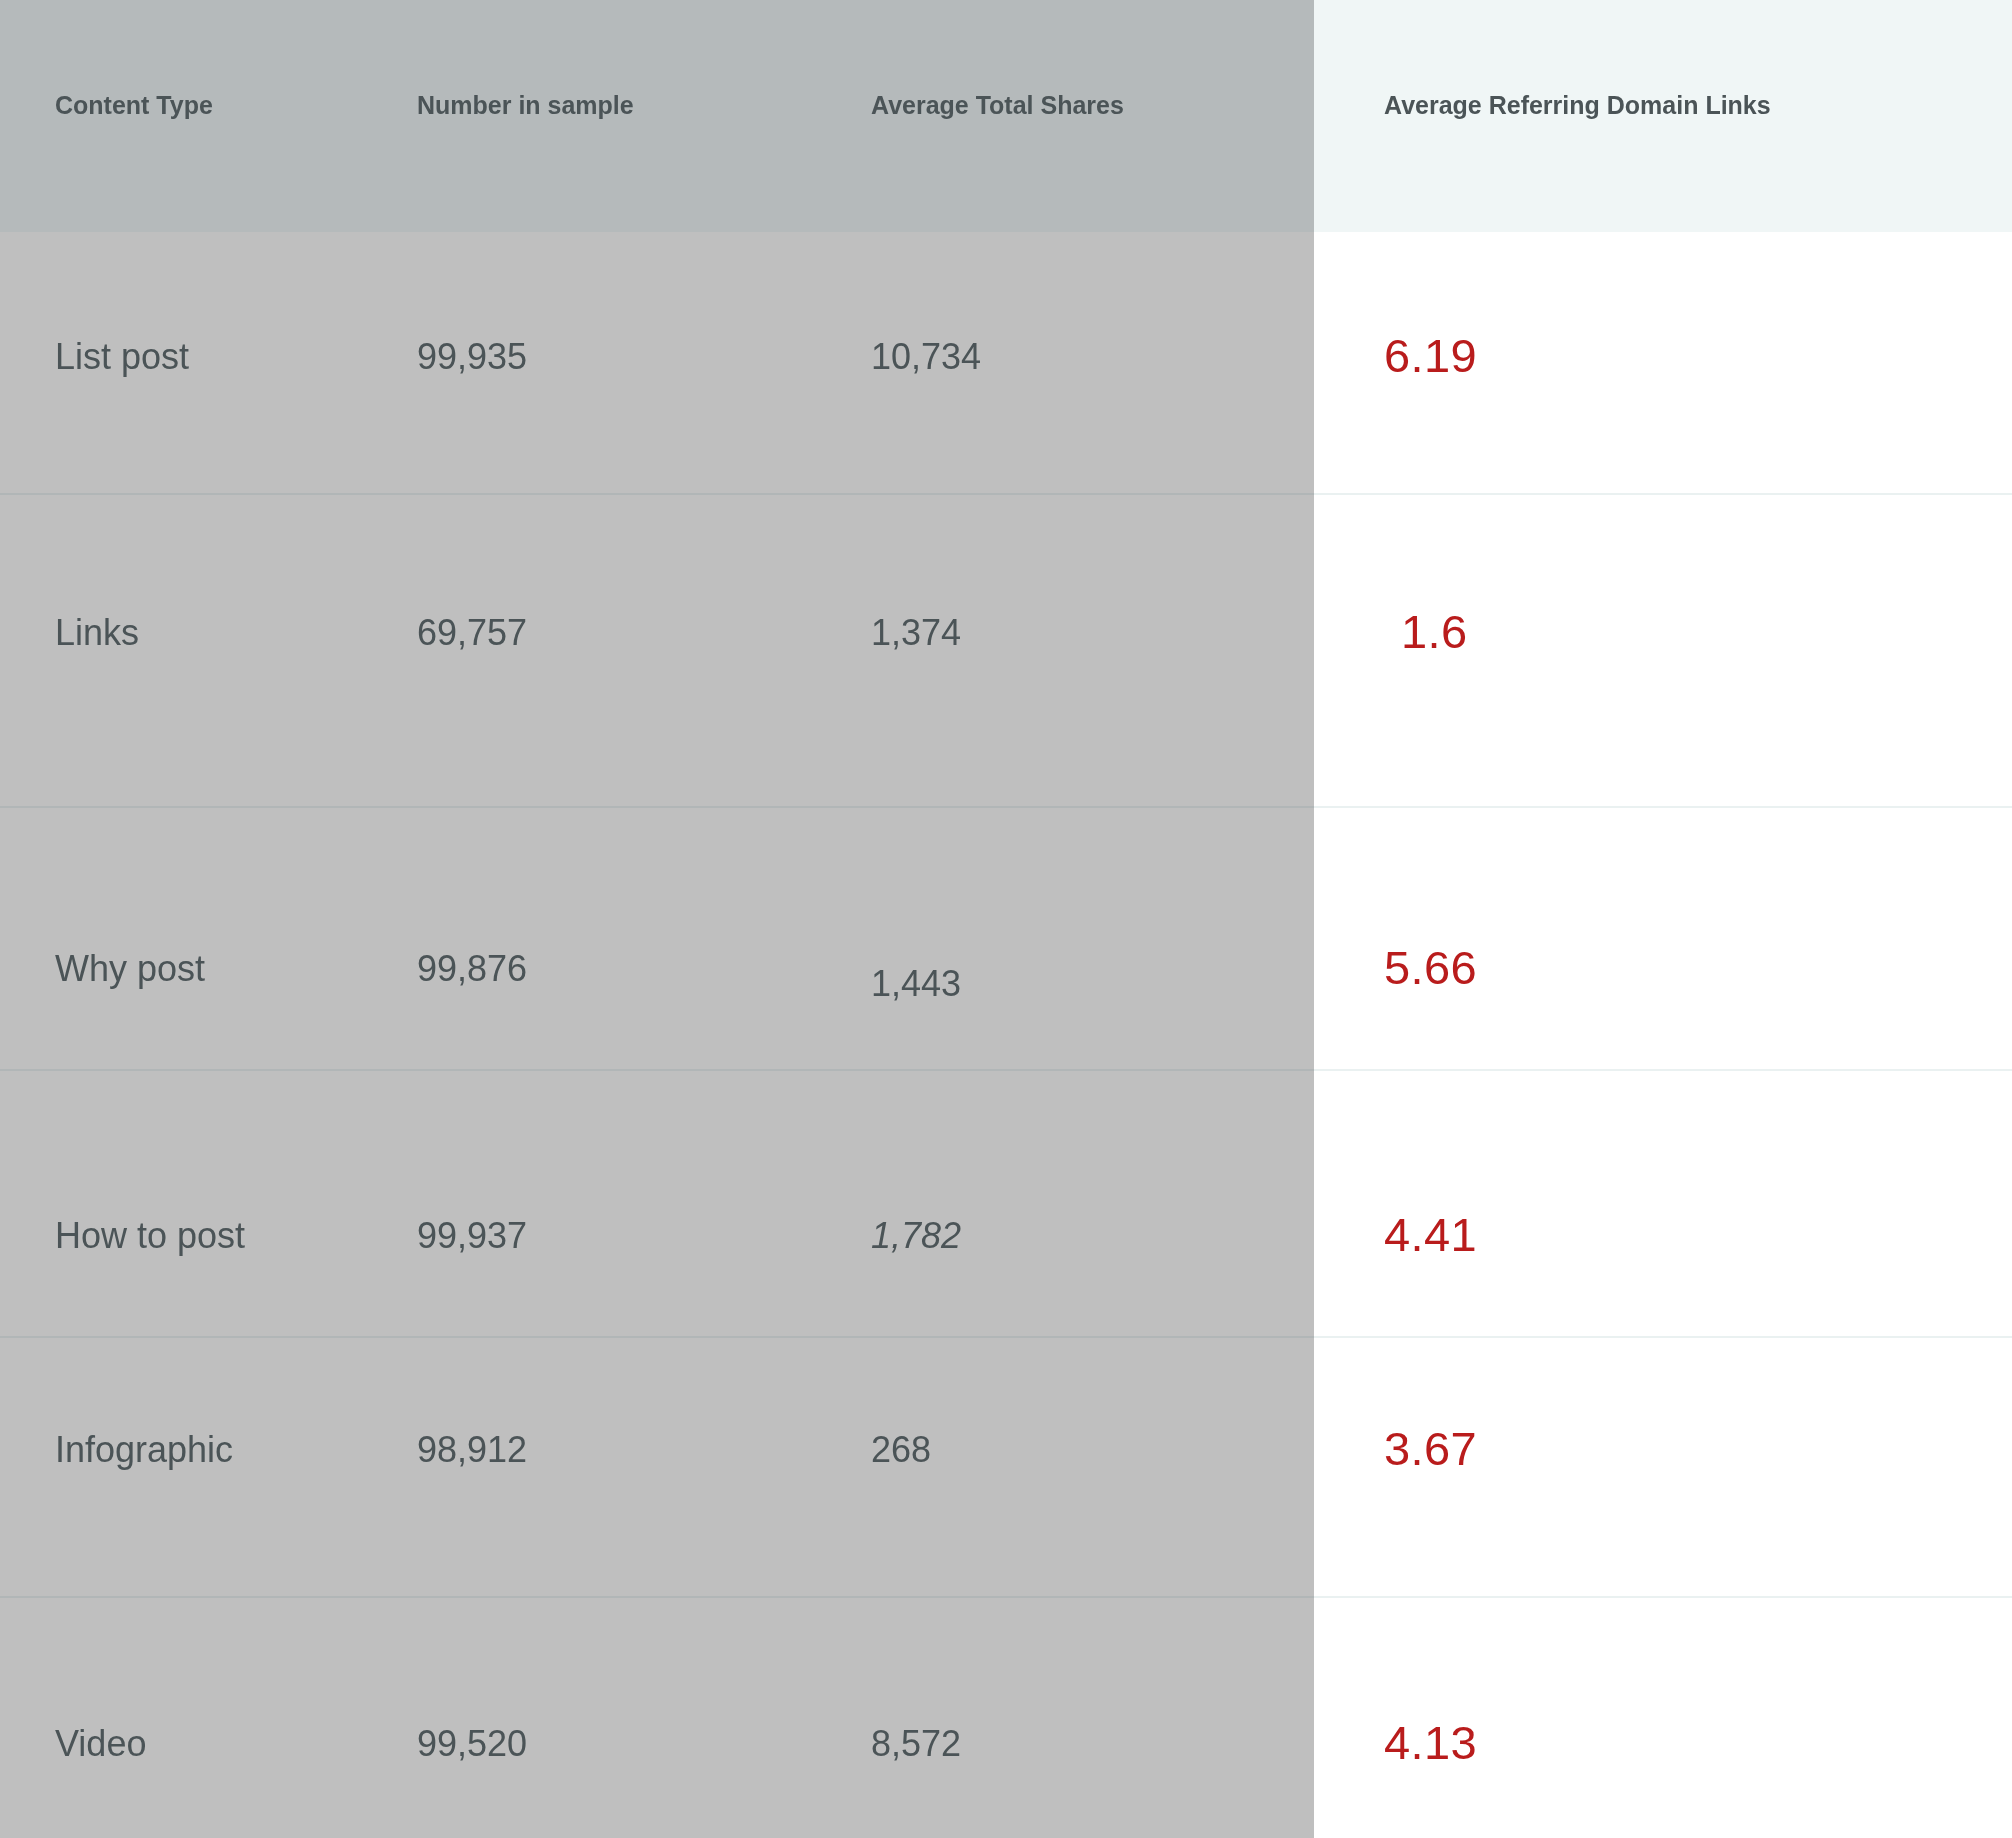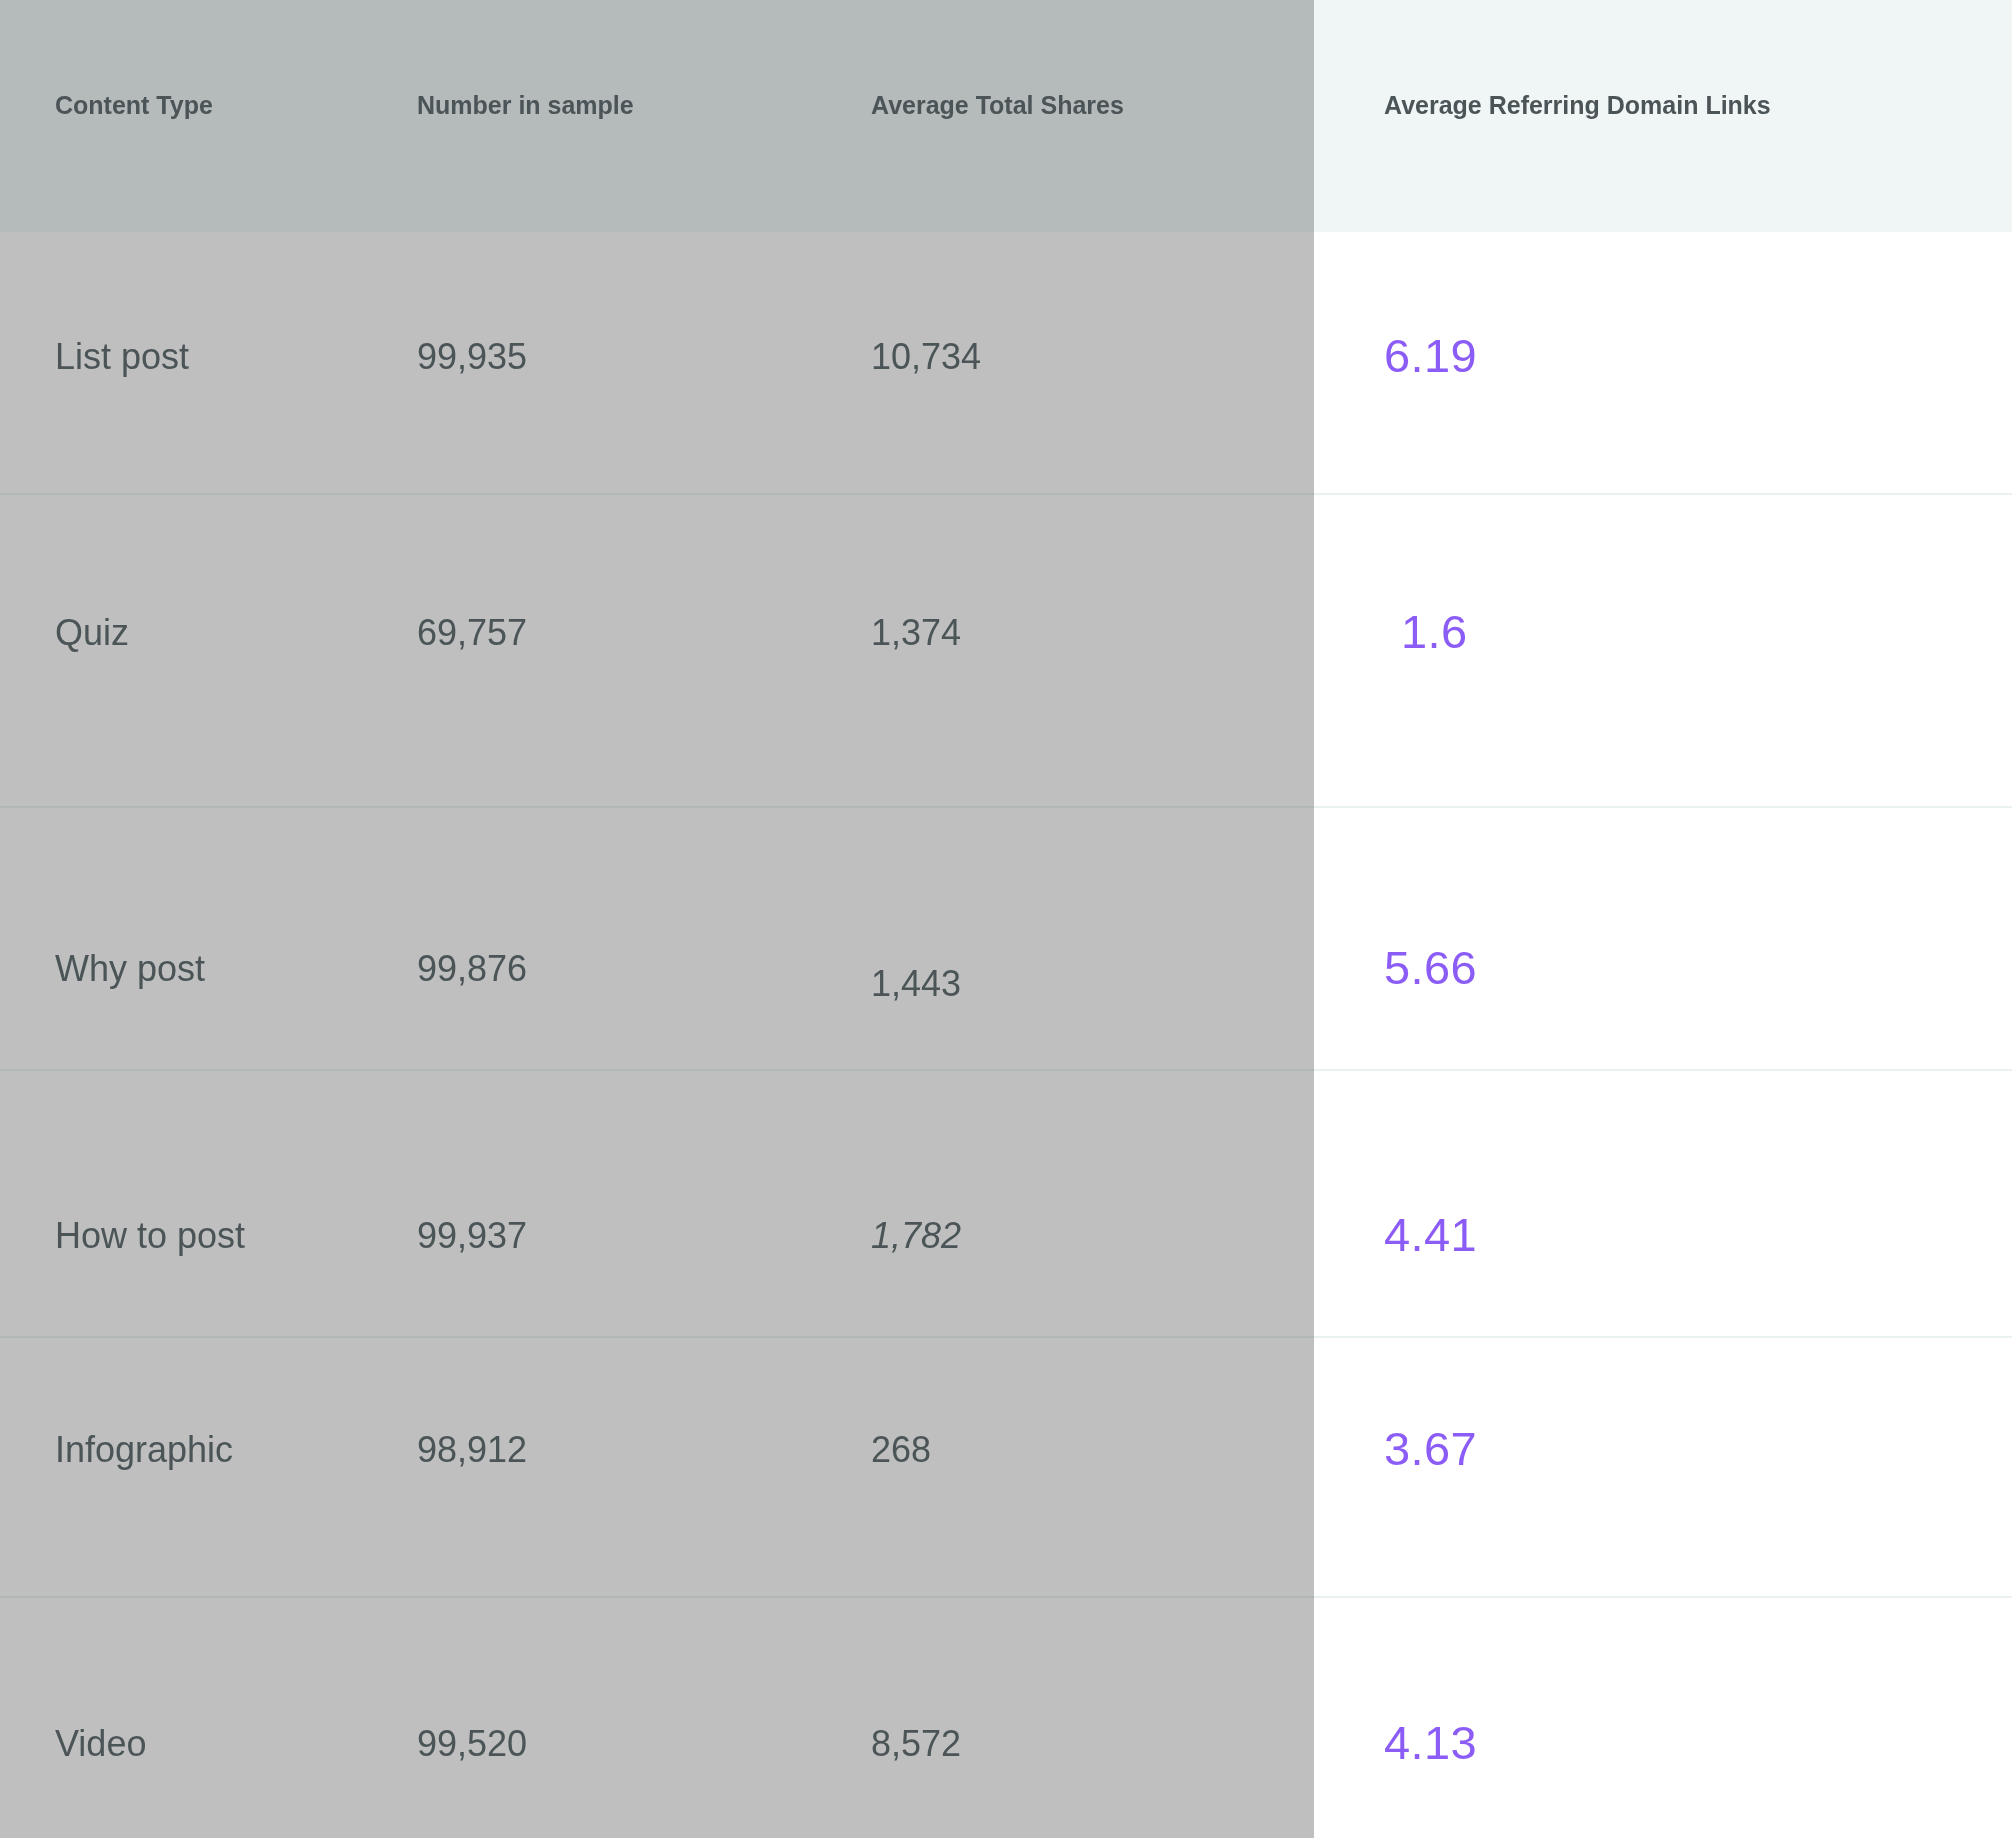--- a/index.html
+++ b/index.html
@@ -51,21 +51,21 @@
     font-weight:400;
     line-height:1;
     white-space:nowrap;
   }
   .c1{left:55px;}
   .c2{left:417px;}
   .c3{left:871px;}
   .c4{
     left:1384px;
     font-size:47px;
-    color:#8b5cf6;
+    color:#b91c1c;
     letter-spacing:0.4px;
   }
   .c4.narrow{left:1401px;}
   
   .hdr{
     position:absolute;
     top:93px;
     color:#4b5457;
     font-size:25px;
     font-weight:700;
@@ -96,21 +96,21 @@
     <div class="cell c1" style="top:107px;">List post</div>
     <div class="cell c2" style="top:107px;">99,935</div>
     <div class="cell c3" style="top:107px;">10,734</div>
     <div class="cell c4" style="top:100px;">6.19</div>
   </div>
 
   <div class="sep-gray" style="top:493px;"></div>
   <div class="sep-white" style="top:493px;"></div>
 
   <div class="row" style="position:absolute;left:0;top:493px;height:313px;">
-    <div class="cell c1" style="top:122px;">Quiz</div>
+    <div class="cell c1" style="top:122px;">Links</div>
     <div class="cell c2" style="top:122px;">69,757</div>
     <div class="cell c3" style="top:122px;">1,374</div>
     <div class="cell c4 narrow" style="top:115px;">1.6</div>
   </div>
 
   <div class="sep-gray" style="top:806px;"></div>
   <div class="sep-white" style="top:806px;"></div>
 
   <div class="row" style="position:absolute;left:0;top:806px;height:242px;">
     <div class="cell c1" style="top:145px;">Why post</div>

